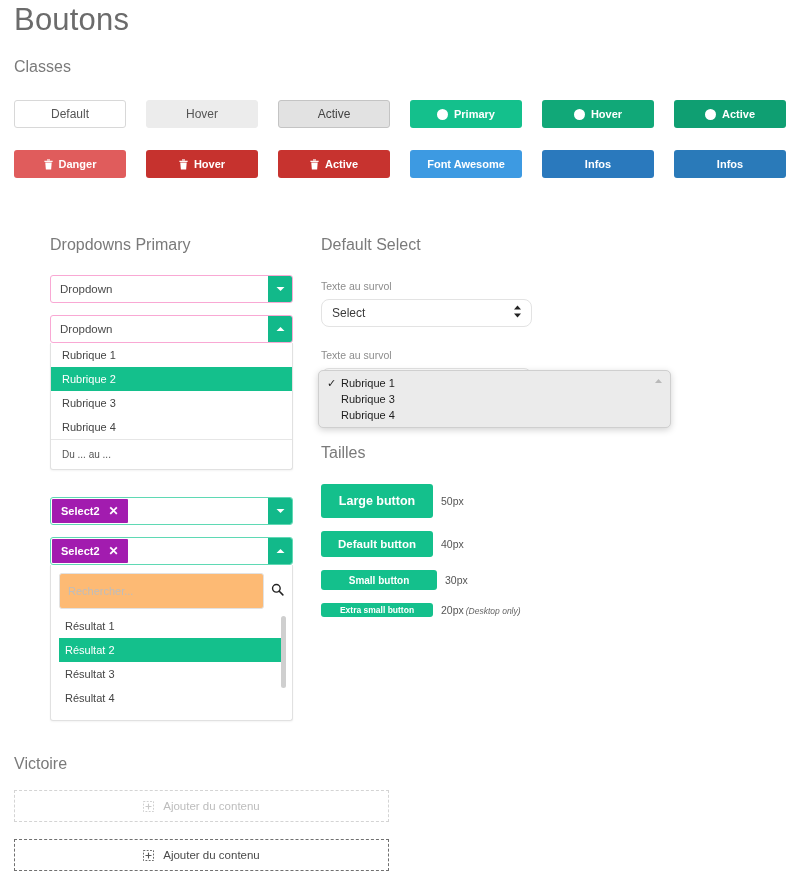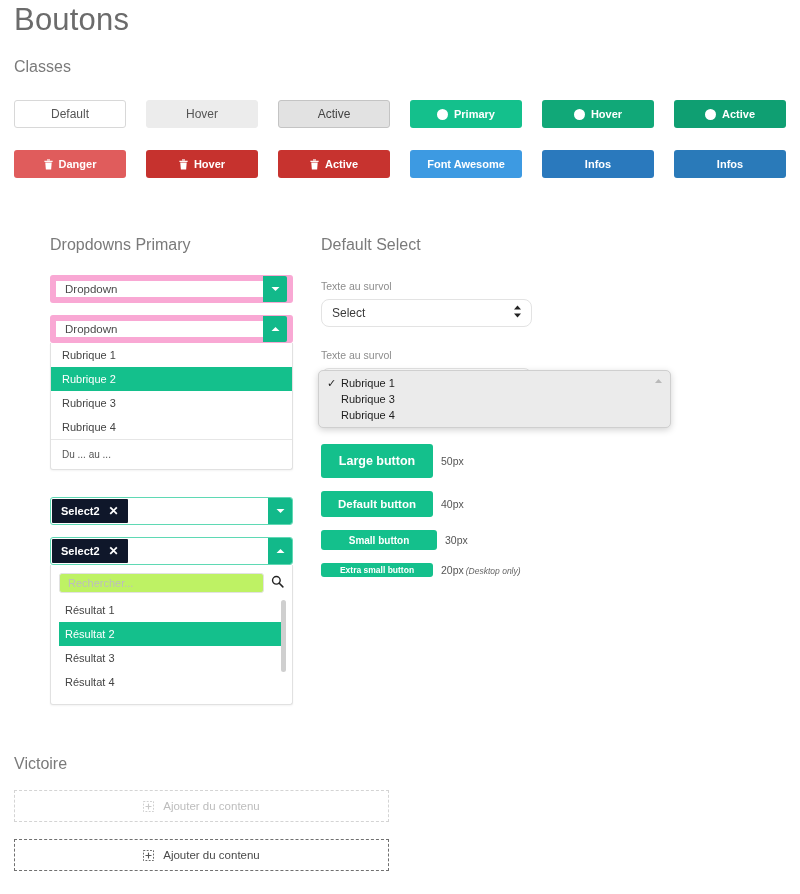--- a/index.html
+++ b/index.html
@@ -75,21 +75,21 @@
   }
   .classes-grid .btn { height: 28px; width: 112px; }
 
   
   .col-left { position: absolute; left: 14px; top: 236px; width: 243px; margin-left: 36px; }
   .col-right { position: absolute; left: 321px; top: 236px; width: 400px; }
 
   
   .dd {
     position: relative; width: 243px; height: 28px;
-    border: 6px solid #f9a8d4; background: #fff; border-radius: 3px;
+    border: 1px solid #f9a8d4; background: #fff; border-radius: 3px;
     display: flex; align-items: center;
   }
   .dd .dd-label {
     padding-left: 9px; font-size: 11.5px; color: #4a4a4a; flex: 1;
   }
   .dd .dd-toggle {
     width: 24px; height: 26px; background: #12b98a;
     display: flex; align-items: center; justify-content: center;
     border-radius: 0 2px 2px 0; cursor: pointer;
   }
@@ -116,42 +116,42 @@
   }
 
   
   .s2 {
     position: relative; width: 243px; height: 28px;
     border: 1px solid #5fd9b4; background: #fff; border-radius: 3px;
     display: flex; align-items: center;
   }
   .s2 .s2-tag {
     margin-left: 1px;
-    height: 24px; background: #0f172a; color: #fff;
+    height: 24px; background: #a21caf; color: #fff;
     display: inline-flex; align-items: center; gap: 9px;
     padding: 0 9px 0 9px; font-size: 11px; font-weight: 700;
     border-radius: 1px;
   }
   .s2 .s2-tag .x { font-size: 12px; font-weight: 700; cursor: pointer; line-height: 1; }
   .s2 .s2-toggle {
     position: absolute; right: 0; top: 0;
     width: 24px; height: 26px; background: #12b98a;
     display: flex; align-items: center; justify-content: center;
     border-radius: 0 2px 2px 0; cursor: pointer;
   }
   .s2-panel {
     width: 243px;
     border: 1px solid #e1e1e1; border-top: none; background: #fff;
     border-radius: 0 0 3px 3px; padding: 8px 8px 10px 8px;
     box-shadow: 0 1px 2px rgba(0,0,0,.05);
   }
   .s2-search-row { display: flex; align-items: center; gap: 7px; }
   .s2-search {
-    flex: 1; height: 20px; border: 1px solid #e2e2e2; border-radius: 3px;
-    background: #bef264; padding: 0 8px; font-size: 11px; color: #555;
+    flex: 1; height: 36px; border: 1px solid #e2e2e2; border-radius: 3px;
+    background: #fdba74; padding: 0 8px; font-size: 11px; color: #555;
     font-family: "Liberation Sans", sans-serif;
   }
   .s2-search::placeholder { color: #bdbdbd; }
   .s2-results { margin-top: 5px; position: relative; }
   .s2-results .opt {
     height: 24px; display: flex; align-items: center;
     padding-left: 6px; font-size: 11px; color: #444; cursor: pointer;
   }
   .s2-results .opt.sel { background: #14c08c; color: #fff; }
   .s2-scroll {
@@ -420,20 +420,21 @@
             <span>Rubrique 3</span>
           </div>
           <div class="opt">
             <span class="tick"></span>
             <span>Rubrique 4</span>
           </div>
         </div>
     </div>
 
     <div class="sizes" style="margin-top:48px;">
+      <div class="section-title">Tailles</div>
       <div style="margin-top:22px;" id="sizes-rows">
           <div class="size-row">
             <div class="sb sz-lg">
               <span>Large button</span>
             </div>
             <div class="size-note"><span>50px</span></div>
           </div>
           <div class="size-row">
             <div class="sb sz-df">
               <span>Default button</span>

